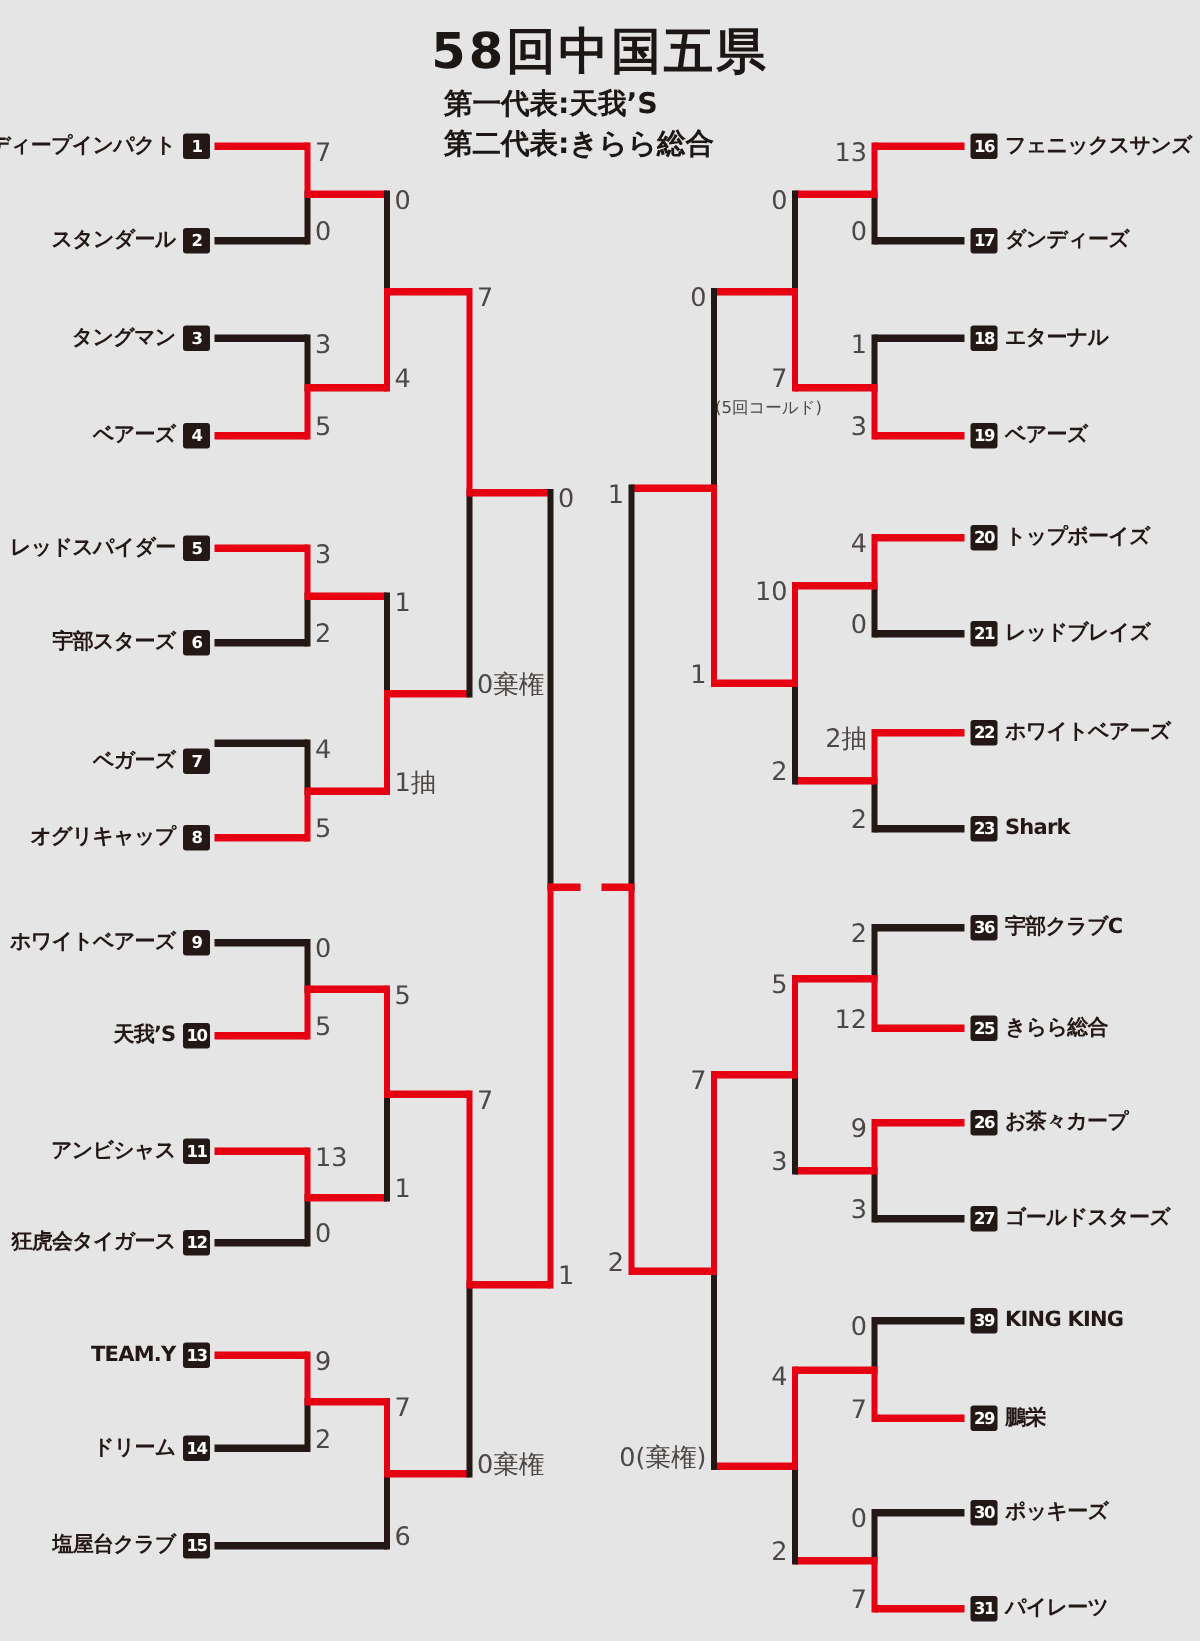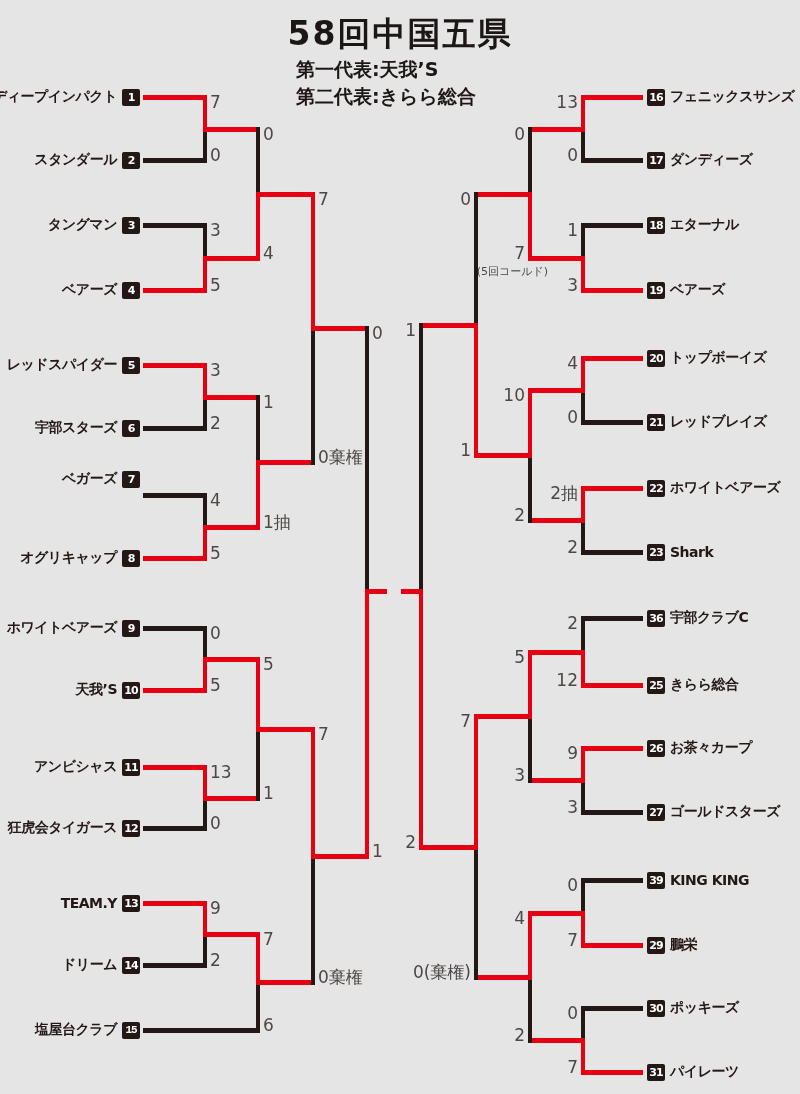--- a/index.html
+++ b/index.html
@@ -73,21 +73,21 @@
       <div class="team" style="top: 417px; right: 660px;">
         <span class="tname">宇部スターズ</span>
         <span class="badge">6</span>
       </div>
       <div class="vline" style="left: 203px; top: 395px; height: 36px; background: rgb(35, 24, 21);"></div>
       <div class="vline" style="left: 203px; top: 363px; height: 37px; background: rgb(230, 0, 18);"></div>
       <div class="score" style="top: 360px; left: 210px;">3</div>
       <div class="score" style="top: 413px; left: 210px;">2</div>
       <div class="hline" style="left: 205px; width: 53px; top: 395px; background: rgb(230, 0, 18);"></div>
       <div class="hline" style="left: 143px; width: 62px; top: 493px; background: rgb(35, 24, 21);"></div>
-      <div class="team" style="top: 468px; right: 660px;">
+      <div class="team" style="top: 496px; right: 660px;">
         <span class="tname">ベガーズ</span>
         <span class="badge">7</span>
       </div>
       <div class="hline" style="left: 143px; width: 62px; top: 556px; background: rgb(230, 0, 18);"></div>
       <div class="team" style="top: 547px; right: 660px;">
         <span class="tname">オグリキャップ</span>
         <span class="badge">8</span>
       </div>
       <div class="vline" style="left: 203px; top: 493px; height: 37px; background: rgb(35, 24, 21);"></div>
       <div class="vline" style="left: 203px; top: 525px; height: 36px; background: rgb(230, 0, 18);"></div>
@@ -148,21 +148,21 @@
       <div class="team" style="top: 954px; right: 660px;">
         <span class="tname">ドリーム</span>
         <span class="badge">14</span>
       </div>
       <div class="vline" style="left: 203px; top: 932px; height: 36px; background: rgb(35, 24, 21);"></div>
       <div class="vline" style="left: 203px; top: 901px; height: 36px; background: rgb(230, 0, 18);"></div>
       <div class="score" style="top: 898px; left: 210px;">9</div>
       <div class="score" style="top: 950px; left: 210px;">2</div>
       <div class="hline" style="left: 205px; width: 53px; top: 932px; background: rgb(230, 0, 18);"></div>
       <div class="hline" style="left: 143px; width: 115px; top: 1028px; background: rgb(35, 24, 21);"></div>
-      <div class="team" style="top: 1019px; right: 660px; font-family: Liberation Mono, monospace;">
+      <div class="team" style="top: 1019px; right: 660px;">
         <span class="tname">塩屋台クラブ</span>
         <span class="badge">15</span>
       </div>
       <div class="vline" style="left: 256px; top: 980px; height: 53px; background: rgb(35, 24, 21);"></div>
       <div class="vline" style="left: 256px; top: 932px; height: 53px; background: rgb(230, 0, 18);"></div>
       <div class="score" style="top: 929px; left: 263px;">7</div>
       <div class="score" style="top: 1015px; left: 263px;">6</div>
       <div class="hline" style="left: 258px; width: 55px; top: 980px; background: rgb(230, 0, 18);"></div>
       <div class="vline" style="left: 311px; top: 854px; height: 131px; background: rgb(35, 24, 21);"></div>
       <div class="vline" style="left: 311px; top: 727px; height: 132px; background: rgb(230, 0, 18);"></div>

